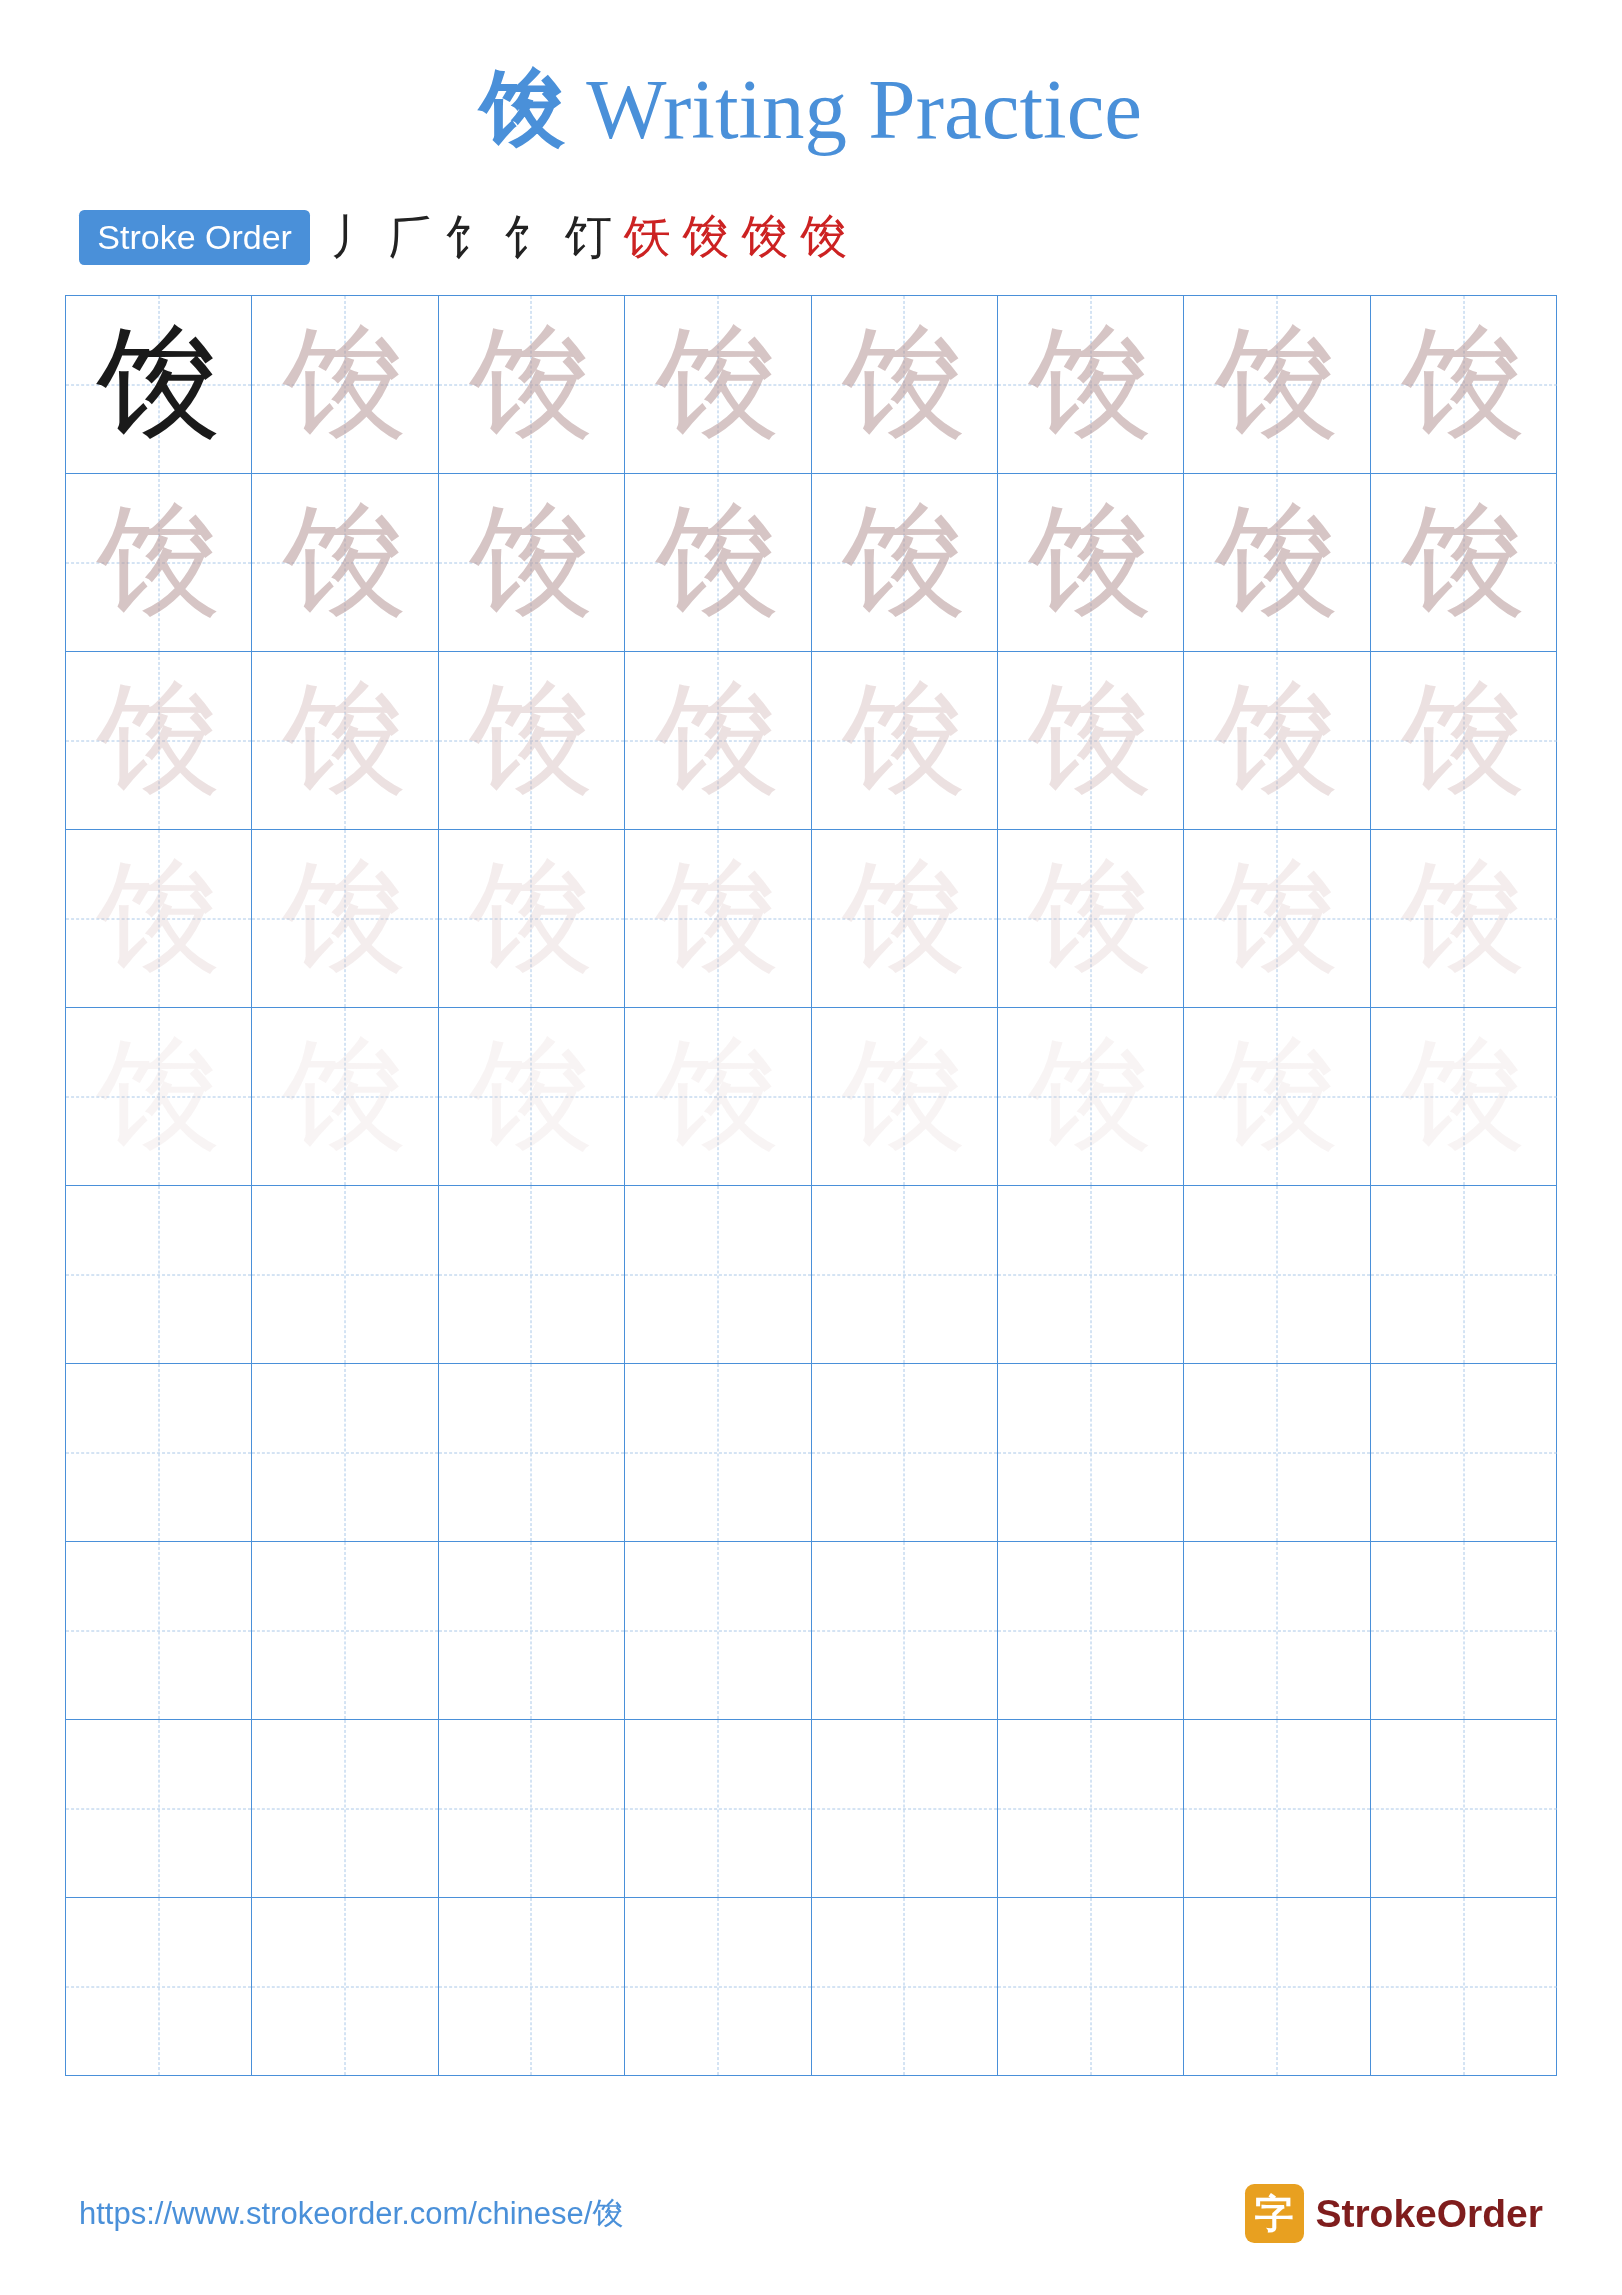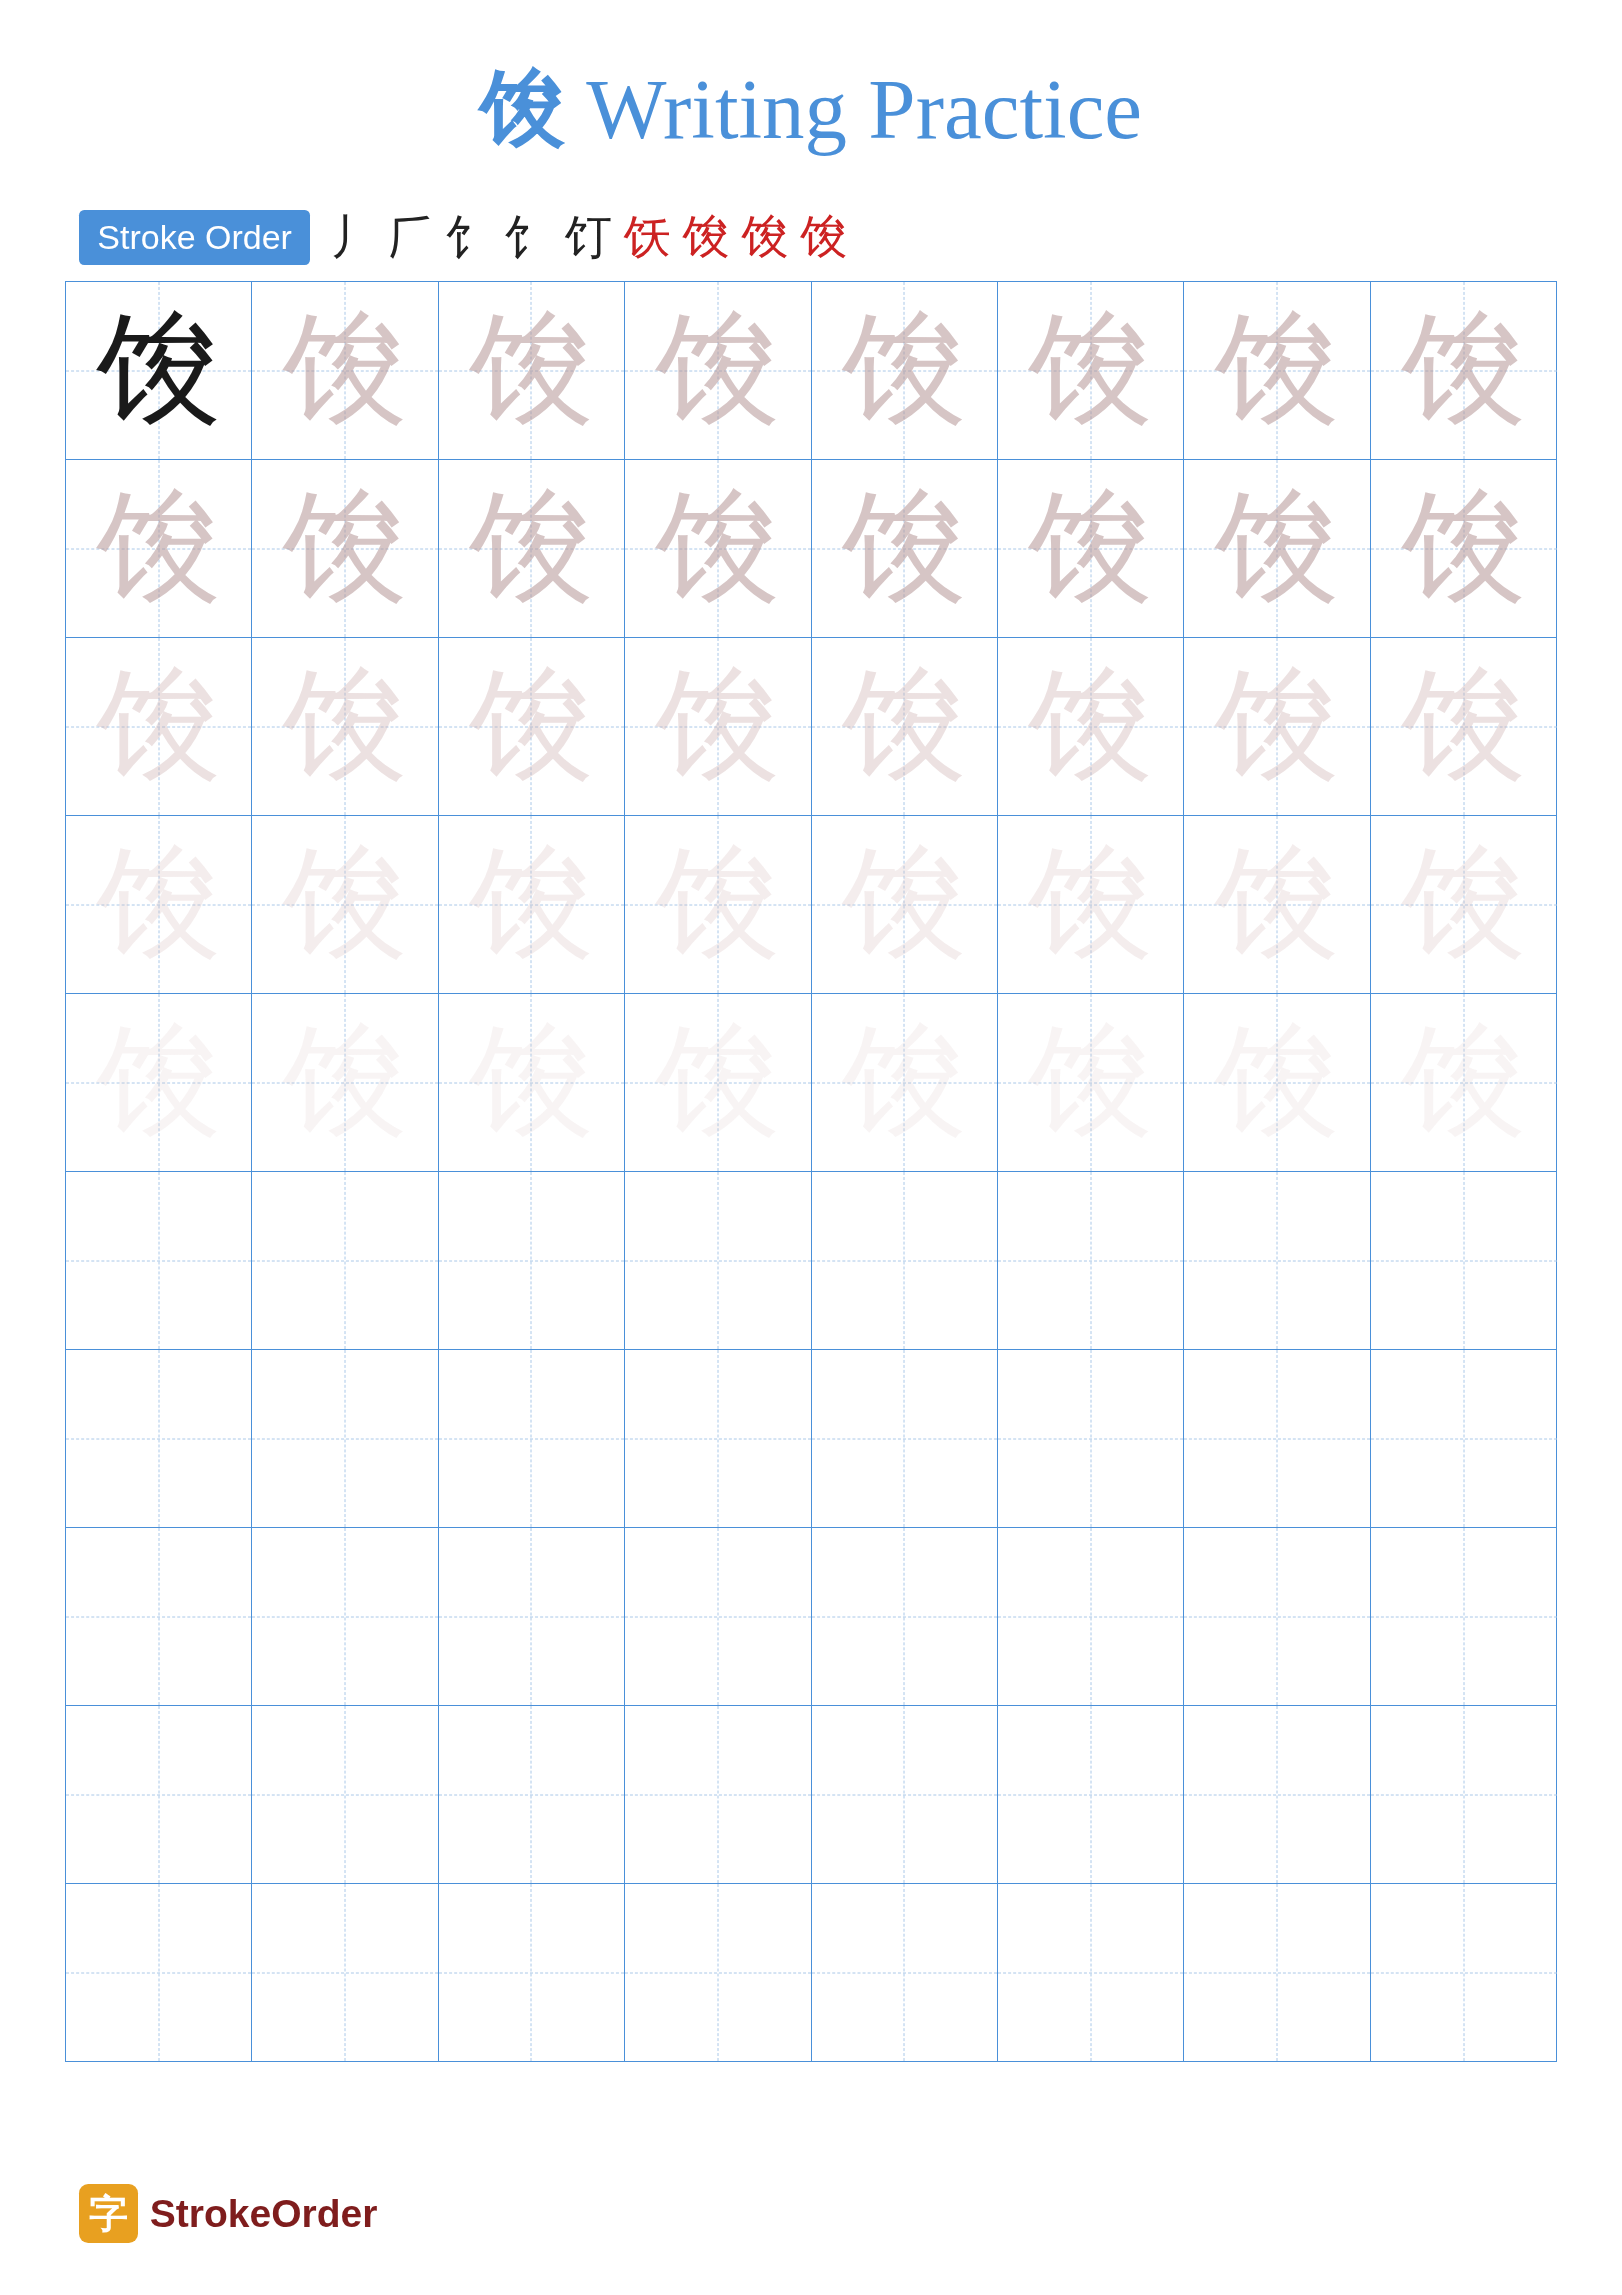--- a/index.html
+++ b/index.html
@@ -28,21 +28,21 @@
     .page-title span.text {
       color: #4a90d9;
       font-size: 85px;
       font-weight: normal;
     }
 
     .stroke-order-row {
       display: flex;
       align-items: center;
       padding-left: 79px;
-      margin-bottom: 12px;
+      margin-bottom: 26px;
       gap: 19.6px;
     }
 
     .stroke-order-badge {
       background: #4a90d9;
       color: white;
       font-size: 34px;
       padding: 7.9px 18.3px;
       border-radius: 5.2px;
       white-space: nowrap;
@@ -398,18 +398,19 @@
     <div class="grid-cell"></div>
     <div class="grid-cell"></div>
     <div class="grid-cell"></div>
     <div class="grid-cell"></div>
     <div class="grid-cell"></div>
   </div>
 
 </div>
 
 <div class="footer">
+  <span class="footer-url">https://www.strokeorder.com/chinese/馂</span>
   <div class="footer-brand">
     <div class="brand-icon">字</div>
     <span class="brand-name">StrokeOrder</span>
   </div>
 </div>
 
 
 </body></html>

